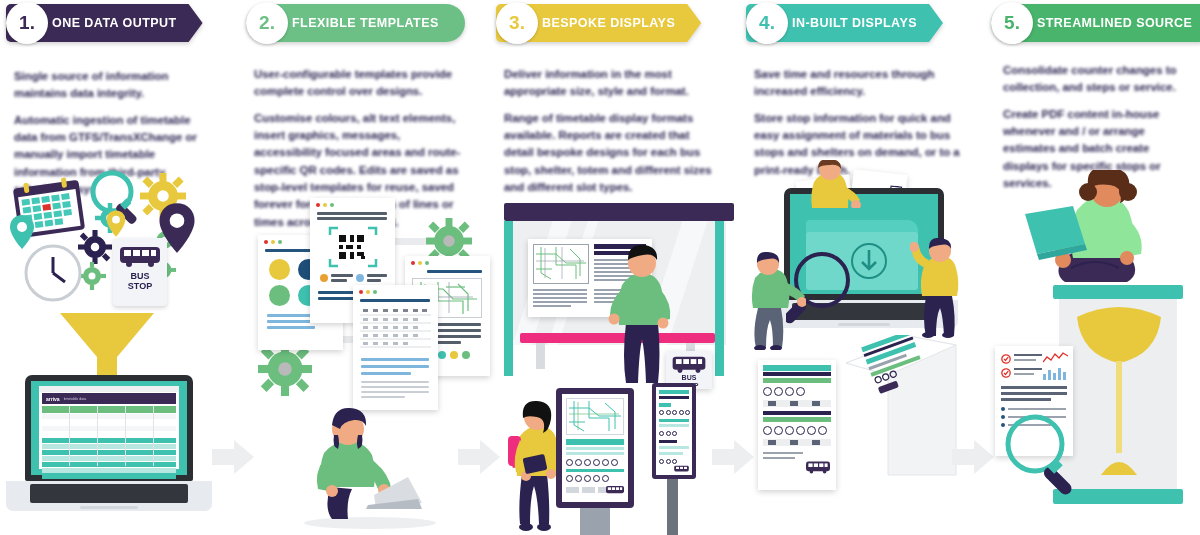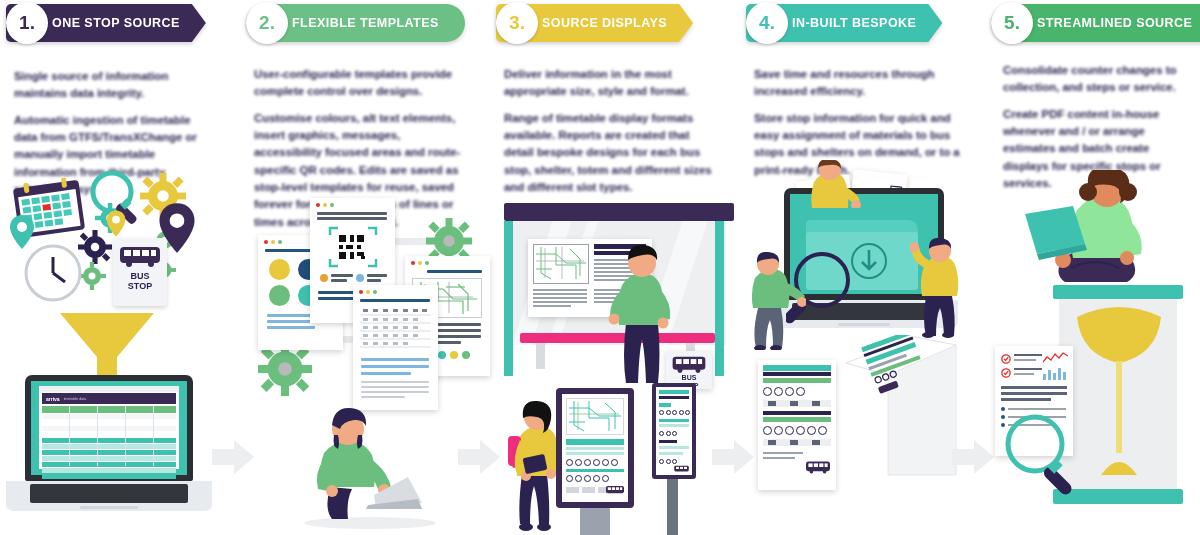--- a/index.html
+++ b/index.html
@@ -78,21 +78,21 @@
 </head>
 <body>
 
 <div class="board">
 
   <div class="col" id="col1">
 
     <div class="pill-wrap">
       <div class="pill">
         <div class="bg" style="background:#3b2a56"></div>
-        <span class="label">ONE STOP SOURCE</span>
+        <span class="label">ONE DATA OUTPUT</span>
       </div>
       <div class="num-badge" style="color:#3b2a56">1.</div>
     </div>
 
     <div class="body-text" style="left:14px; top:68px; width:200px;">
       <p>Single source of information maintains data integrity.</p>
       <p class="sub">Automatic ingestion of timetable data from GTFS/TransXChange or manually import timetable information from third-party scheduling systems.</p>
     </div>
 
     <div class="abs" style="left:0; top:165px; width:240px; height:370px;">
@@ -517,21 +517,21 @@
     <svg width="42" height="34" viewBox="0 0 42 34">
         <path d="M0 9 h22 V0 l20 17 -20 17 V25 H0 Z" fill="#eceef0"></path>
       </svg>
   </div>
 
   <div class="col" id="col3">
 
     <div class="pill-wrap">
       <div class="pill">
         <div class="bg" style="background:#e8c83c"></div>
-        <span class="label">SOURCE DISPLAYS</span>
+        <span class="label">BESPOKE DISPLAYS</span>
       </div>
       <div class="num-badge" style="color:#e8c83c">3.</div>
     </div>
 
     <div class="body-text" style="left:14px; top:66px; width:212px;">
       <p>Deliver information in the most appropriate size, style and format.</p>
       <p class="sub">Range of timetable display formats available. Reports are created that detail bespoke designs for each bus stop, shelter, totem and different sizes and different slot types.</p>
     </div>
 
     <div class="abs" style="left:0; top:195px; width:250px; height:340px;">
@@ -733,21 +733,21 @@
     <svg width="42" height="34" viewBox="0 0 42 34">
         <path d="M0 9 h22 V0 l20 17 -20 17 V25 H0 Z" fill="#eceef0"></path>
       </svg>
   </div>
 
   <div class="col" id="col4">
 
     <div class="pill-wrap">
       <div class="pill">
         <div class="bg" style="background:#3fc1b0"></div>
-        <span class="label">IN-BUILT BESPOKE</span>
+        <span class="label">IN-BUILT DISPLAYS</span>
       </div>
       <div class="num-badge" style="color:#3fc1b0">4.</div>
     </div>
 
     <div class="body-text" style="left:14px; top:66px; width:208px;">
       <p>Save time and resources through increased efficiency.</p>
       <p class="sub">Store stop information for quick and easy assignment of materials to bus stops and shelters on demand, or to a print-ready batch.</p>
     </div>
 
     <div class="abs" style="left:0; top:160px; width:245px; height:375px;">

